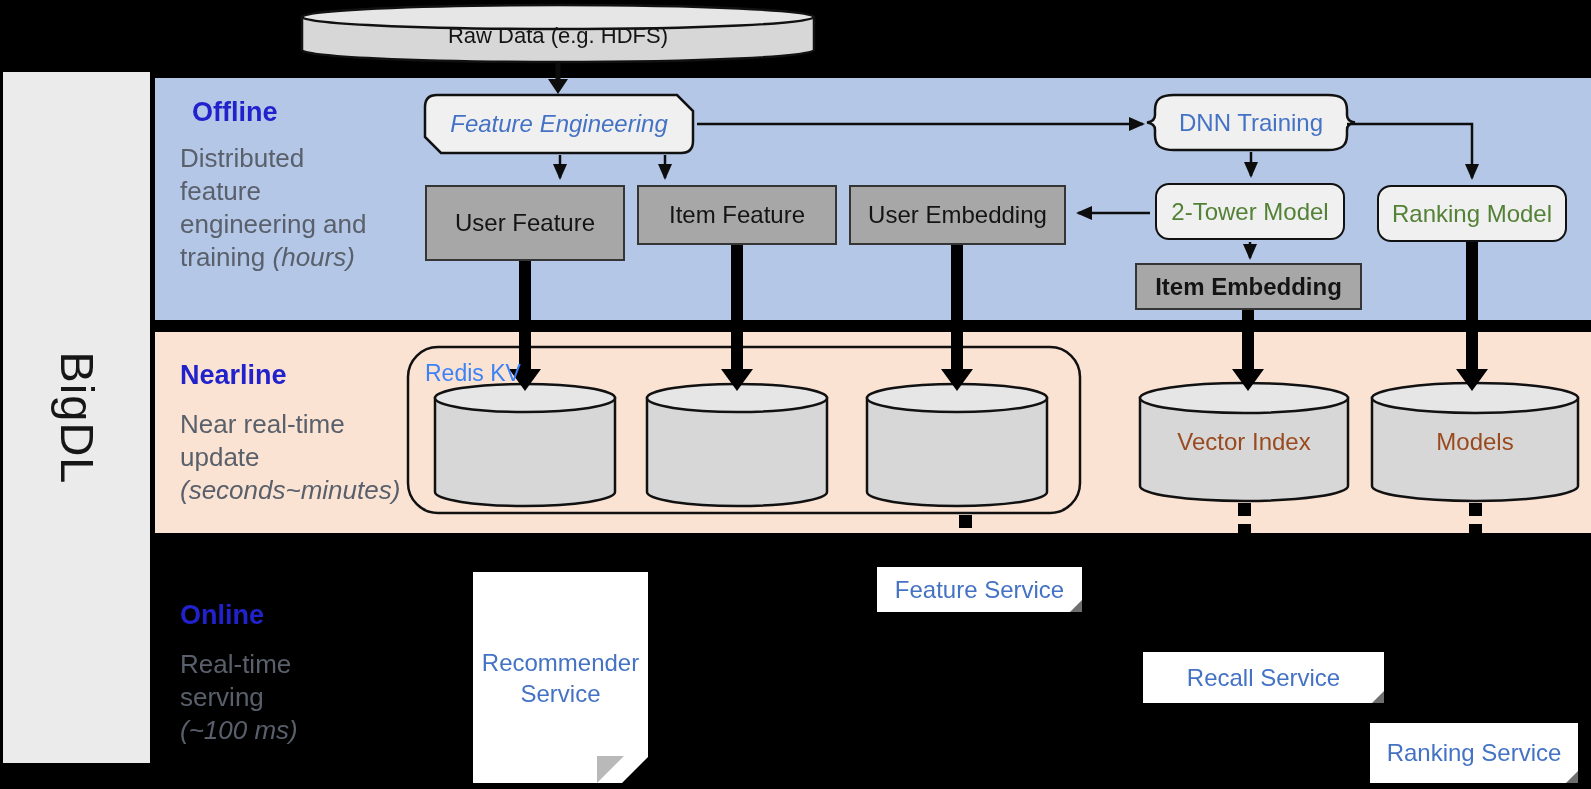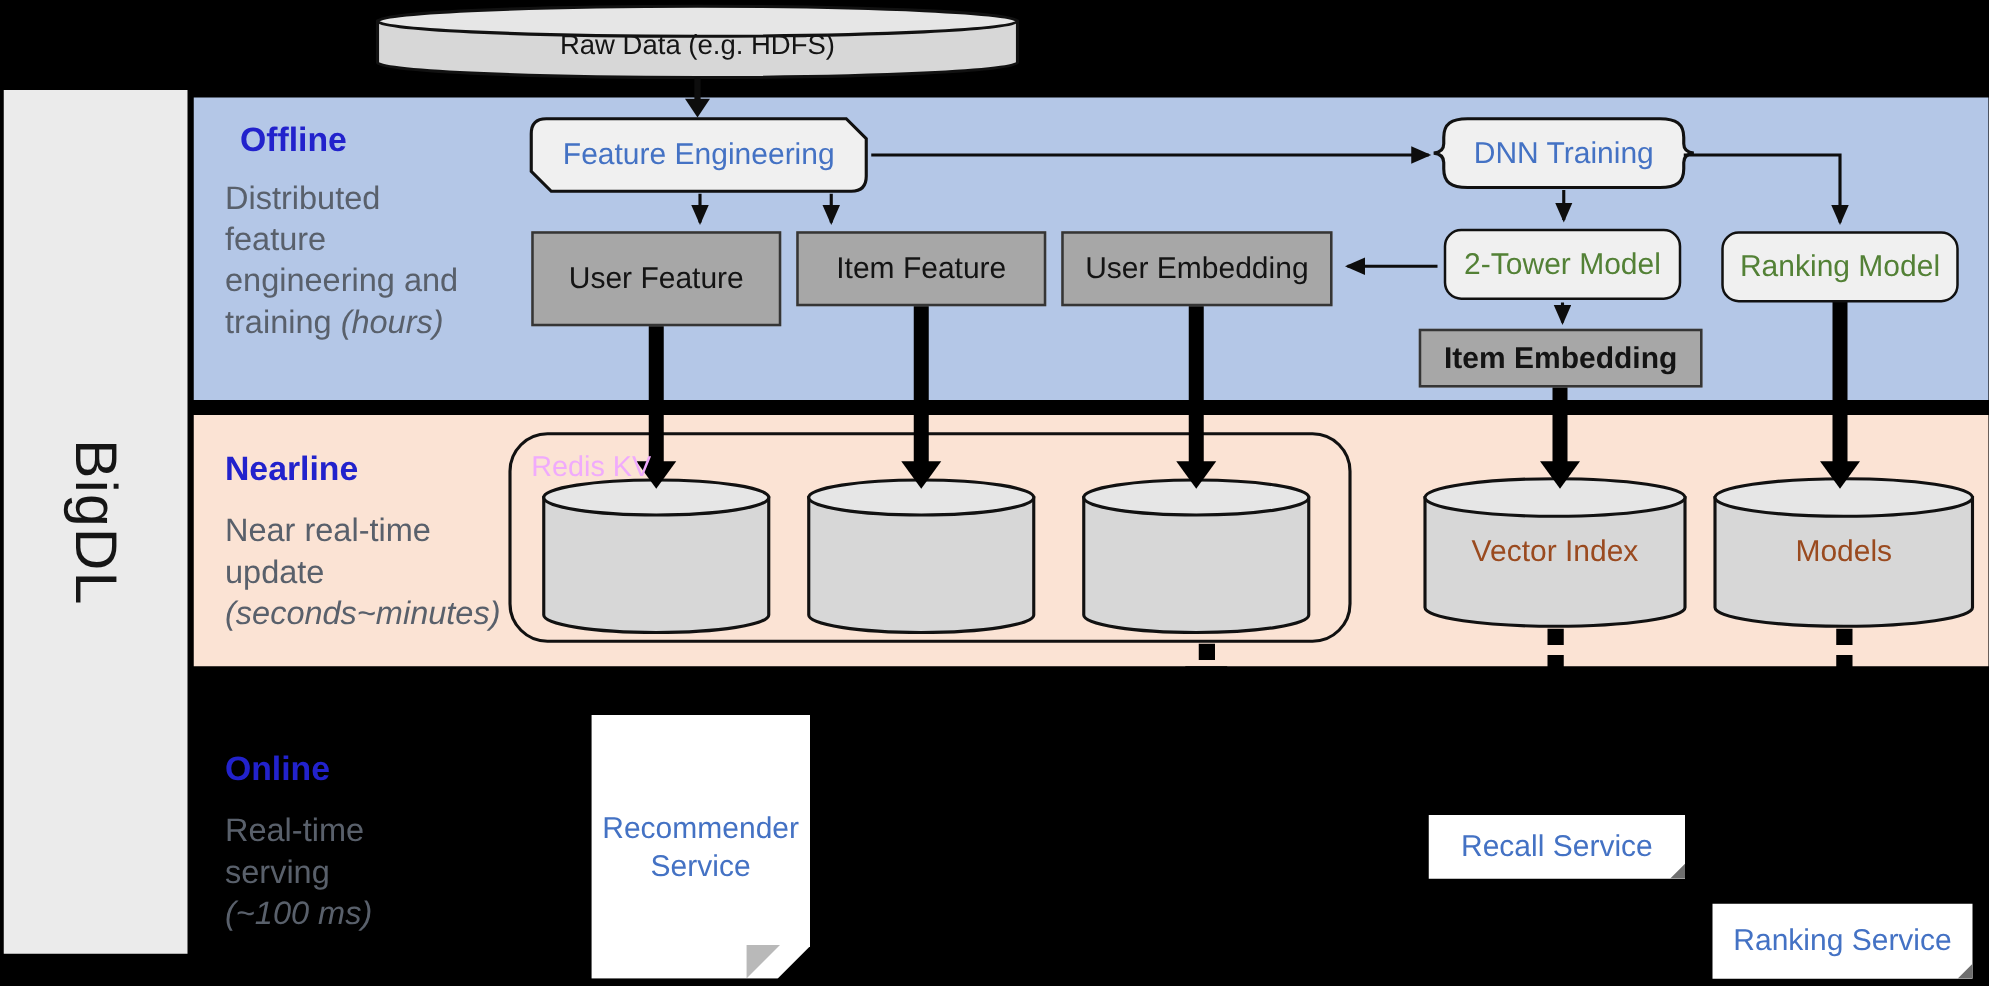--- a/index.html
+++ b/index.html
@@ -30,21 +30,21 @@
   }
   .softround{
     background:#f0f0f0;border:2.5px solid #111;border-radius:14px;box-sizing:border-box;z-index:3;
     display:flex;align-items:center;justify-content:center;font-size:24px;color:#538136;
   }
   .shape-label{
     z-index:4;display:flex;align-items:center;justify-content:center;
     font-size:24px;color:#4472c4;text-align:center;
   }
   .store-label{z-index:4;display:flex;align-items:center;justify-content:center;font-size:24px;color:#9a4a1f;}
-  .redis-label{z-index:4;font-size:23px;color:#f0abfc;}
+  .redis-label{z-index:4;font-size:23px;color:#3b82f6;}
   .rawdata-label{z-index:4;display:flex;align-items:center;justify-content:center;font-size:22px;color:#141414;}
   
   .service{
     background:#fff;z-index:3;display:flex;align-items:center;justify-content:center;
     font-size:24px;color:#4472c4;
   }
   .service .fold, .doc .fold{
     position:absolute;right:0;bottom:0;width:12px;height:12px;background:#6f6f6f;
     clip-path:polygon(0 100%,100% 0,100% 100%);
   }
@@ -166,21 +166,21 @@
   <div class="abs rawdata-label" style="left:302px;top:20px;width:512px;height:32px;">Raw Data (e.g. HDFS)</div>
 
   <div class="abs sec-title" style="left:192px;top:97px;">Offline</div>
   <div class="abs sec-desc" style="left:180px;top:142px;">
     <div>Distributed</div>
     <div>feature</div>
     <div>engineering and</div>
     <div><span>training</span> <span class="it">(hours)</span></div>
   </div>
 
-  <div class="abs shape-label" style="left:425px;top:95px;width:268px;height:58px;">Feature Engineering</div>
+  <div class="abs shape-label" style="left:425px;top:95px;width:268px;height:58px;font-style:italic;">Feature Engineering</div>
   <div class="abs shape-label" style="left:1155px;top:95px;width:192px;height:55px;">DNN Training</div>
 
   <div class="abs graybox" style="left:425px;top:185px;width:200px;height:76px;">
       <span>User Feature</span>
     </div>
   <div class="abs graybox" style="left:637px;top:185px;width:200px;height:60px;">
       <span>Item Feature</span>
     </div>
   <div class="abs graybox" style="left:849px;top:185px;width:217px;height:60px;">
       <span>User Embedding</span>
@@ -210,21 +210,25 @@
   <div class="abs sec-desc" style="left:180px;top:648px;">
     <div>Real-time</div>
     <div>serving</div>
     <div class="it">(~100 ms)</div>
   </div>
 
   <div class="abs doc" style="left:473px;top:572px;width:175px;height:211px;">
     <span style="padding:0 6px;">Recommender Service</span>
     <span class="bigfold"></span>
   </div>
-  <div class="abs service" style="left:1143px;top:652px;width:205px;height:51px;">
+  <div class="abs service" style="left:877px;top:567px;width:205px;height:45px;">
+    <span>Feature Service</span>
+    <span class="fold"></span>
+  </div>
+  <div class="abs service" style="left:1143px;top:652px;width:241px;height:51px;">
     <span>Recall Service</span>
     <span class="fold"></span>
   </div>
   <div class="abs service" style="left:1370px;top:723px;width:208px;height:60px;">
     <span>Ranking Service</span>
     <span class="fold"></span>
   </div>
 
 </div>
 

